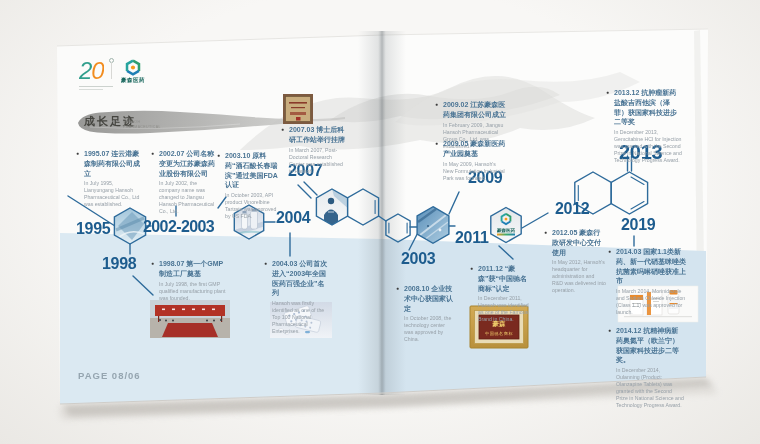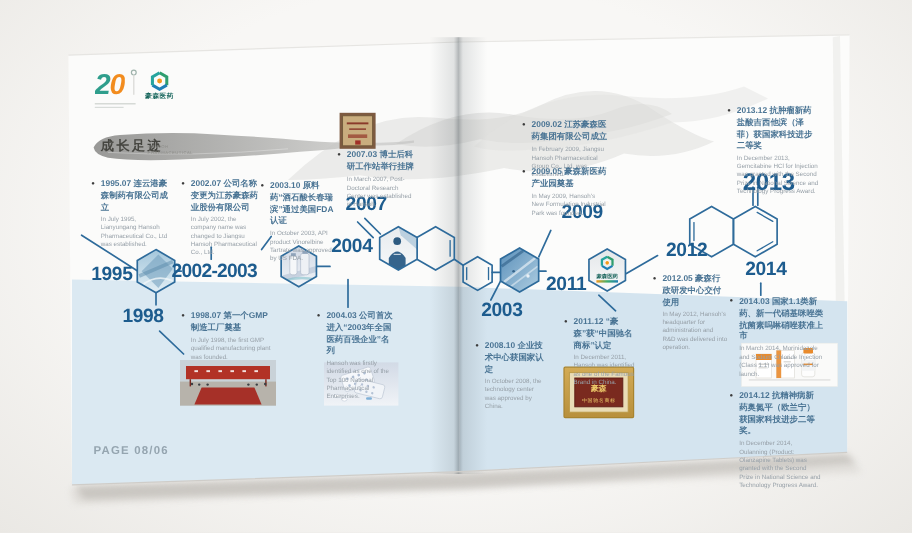--- a/index.html
+++ b/index.html
@@ -10,21 +10,21 @@
   .year{position:absolute;color:#1d5c8e;font-weight:700;font-size:16px;line-height:1;letter-spacing:-0.3px;}
   .year.big{font-size:20px;}
   .event{position:absolute;}
   .etitle{position:relative;padding-left:8px;font-size:7px;line-height:1.4;font-weight:700;color:#4a7494;}
   .etitle::before{content:"●";position:absolute;left:0;top:1px;font-size:5px;color:#3c3c3c;}
   .edesc{padding-left:8px;margin-top:2px;font-size:5.2px;line-height:1.35;color:#97a0a8;}
   .title-cn{position:absolute;left:84px;top:114px;font-size:11px;font-weight:700;color:#454540;letter-spacing:2px;}
   .title-en{position:absolute;left:123px;top:120px;font-size:3.5px;color:#8e8e8a;letter-spacing:.4px;line-height:1.35;}
   .pagenum{position:absolute;left:78px;top:370px;font-size:9.5px;font-weight:700;color:#95a5b0;letter-spacing:1px;}
   .logo20{position:absolute;left:79px;top:57px;width:50px;}
-  .logo20 .num{font-size:24px;font-weight:700;font-style:italic;letter-spacing:-1px;
+  .logo20 .num{font-size:24px;font-weight:400;font-style:italic;letter-spacing:-1px;
     background:linear-gradient(90deg,#2f9e8c 0 52%,#f28c1e 52%);
     -webkit-background-clip:text;background-clip:text;color:transparent;}
   .logo20 .reg{position:absolute;left:30px;top:1px;width:3px;height:3px;border:0.7px solid #9fb3ac;border-radius:50%;}
   .logo20 .bar1{width:34px;height:1px;background:#ccd2ce;margin-top:1px;}
   .logo20 .bar2{width:24px;height:1px;background:#d8dcd9;margin-top:2px;}
   .divider{position:absolute;left:111px;top:62px;width:1px;height:17px;background:#d8d8d5;}
   .brandtext{position:absolute;left:119px;top:77px;width:28px;text-align:center;
     font-size:5.5px;font-weight:700;color:#15655b;letter-spacing:.5px;}
 </style>
 </head>
@@ -331,28 +331,28 @@
 
 <div class="title-cn">成长足迹</div>
 <div class="title-en">
   <div>HANSOH</div>
   <div>PHARMACEUTICAL</div>
 </div>
 
 <div class="year" style="left:76px;top:221px;">1995</div>
 <div class="year" style="left:102px;top:256px;">1998</div>
 <div class="year" style="left:143px;top:219px;letter-spacing:-0.6px;">2002-2003</div>
-<div class="year" style="left:276px;top:198px;text-align:center;">2004</div>
+<div class="year" style="left:276px;top:210px;text-align:center;">2004</div>
 <div class="year" style="left:288px;top:163px;">2007</div>
 <div class="year" style="left:401px;top:251px;">2003</div>
 <div class="year" style="left:468px;top:170px;">2009</div>
 <div class="year" style="left:455px;top:230px;">2011</div>
 <div class="year" style="left:555px;top:201px;">2012</div>
 <div class="year big" style="left:619px;top:142px;">2013</div>
-<div class="year" style="left:621px;top:217px;">2014</div>
+<div class="year" style="left:621px;top:217px;">2019</div>
 
 <div class="event" style="left:76px;top:149px;width:68px;">
   <div class="etitle">1995.07 连云港豪森制药有限公司成立</div>
   <div class="edesc">In July 1995, Lianyungang Hansoh Pharmaceutical Co., Ltd was established.</div>
 </div>
 <div class="event" style="left:151px;top:149px;width:64px;">
   <div class="etitle">2002.07 公司名称变更为江苏豪森药业股份有限公司</div>
   <div class="edesc">In July 2002, the company name was changed to Jiangsu Hansoh Pharmaceutical Co., Ltd.</div>
 </div>
 <div class="event" style="left:217px;top:151px;width:62px;">

